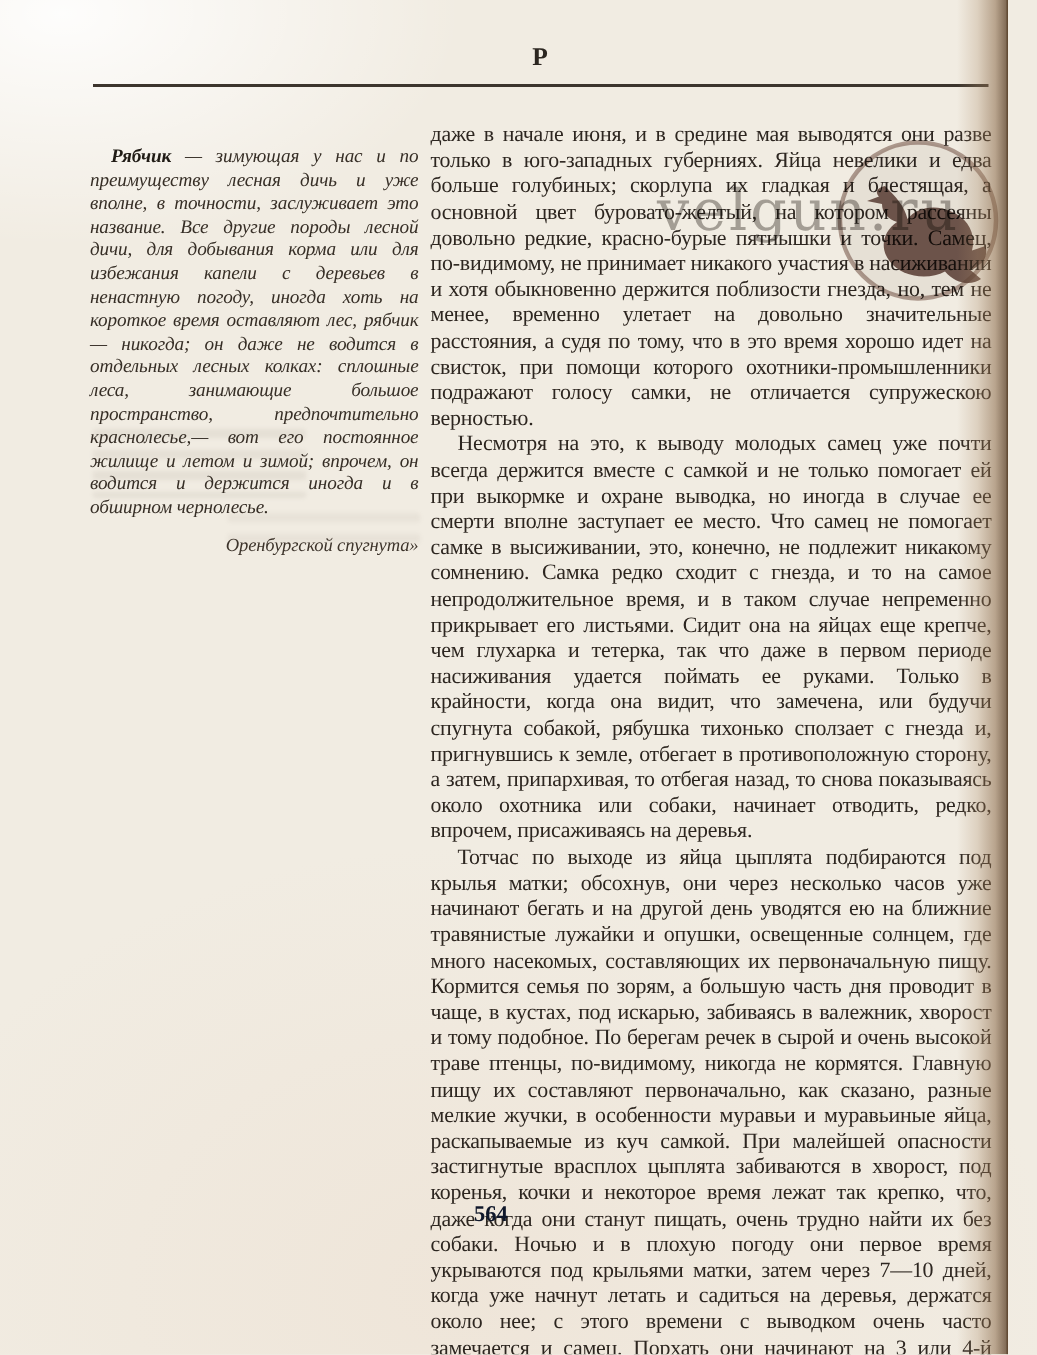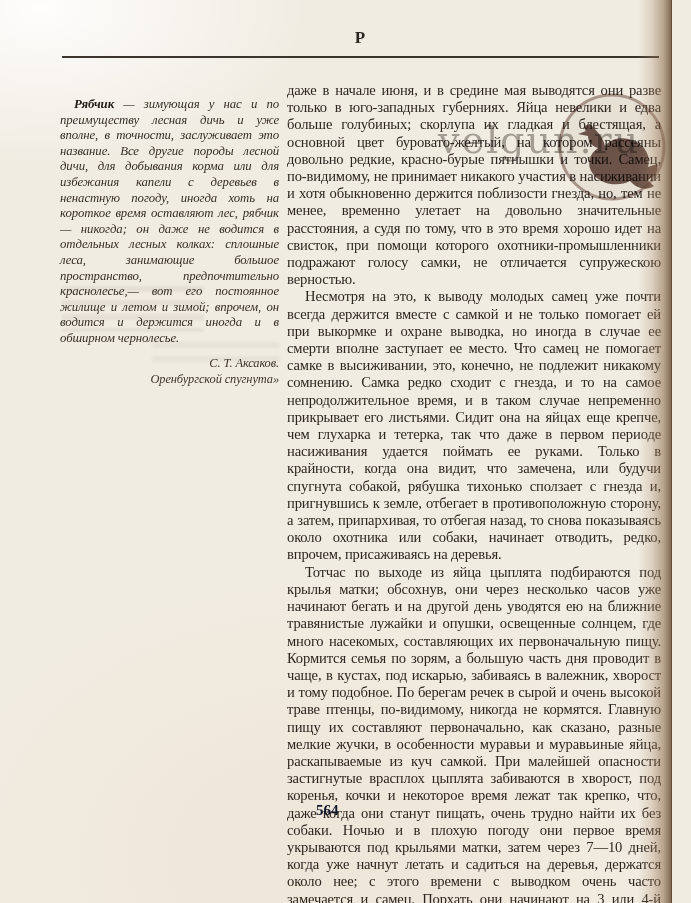--- a/index.html
+++ b/index.html
@@ -109,21 +109,20 @@
   <div class="rule"></div>
 
   <div class="bleed bleed-a"></div>
   <div class="bleed bleed-b"></div>
 
   <div class="sidebar">
     <div class="entry"><span class="term">Рябчик</span>
       <span>— зимующая у нас и по преимуществу лесная дичь и уже вполне, в точности, заслуживает это название. Все другие породы лесной дичи, для добывания корма или для избежания капели с деревьев в ненастную погоду, иногда хоть на короткое время оставляют лес, рябчик — никогда; он даже не водится в отдельных лесных колках: сплошные леса, занимающие большое пространство, предпочтительно краснолесье,— вот его постоянное жилище и летом и зимой; впрочем, он водится и держится иногда и в обширном чернолесье.</span>
     </div>
     <div class="attribution">
-      <div class="author">С. Т. Аксаков.</div>
       <div>Оренбургской спугнута»</div>
     </div>
   </div>
 
   <div class="main-col">
     <p>даже в начале июня, и в средине мая выводятся они разве только в юго-западных губерниях. Яйца невелики и едва больше голубиных; скорлупа их гладкая и блестящая, а основной цвет буровато-желтый, на котором рассеяны довольно редкие, красно-бурые пятнышки и точки. Самец, по-видимому, не принимает никакого участия в насиживании и хотя обыкновенно держится поблизости гнезда, но, тем не менее, временно улетает на довольно значительные расстояния, а судя по тому, что в это время хорошо идет на свисток, при помощи которого охотники-промышленники подражают голосу самки, не отличается супружескою верностью.</p>
     <p class="indented">Несмотря на это, к выводу молодых самец уже почти всегда держится вместе с самкой и не только помогает ей при выкормке и охране выводка, но иногда в случае ее смерти вполне заступает ее место. Что самец не помогает самке в высиживании, это, конечно, не подлежит никакому сомнению. Самка редко сходит с гнезда, и то на самое непродолжительное время, и в таком случае непременно прикрывает его листьями. Сидит она на яйцах еще крепче, чем глухарка и тетерка, так что даже в первом периоде насиживания удается поймать ее руками. Только в крайности, когда она видит, что замечена, или будучи спугнута собакой, рябушка тихонько сползает с гнезда и, пригнувшись к земле, отбегает в противоположную сторону, а затем, припархивая, то отбегая назад, то снова показываясь около охотника или собаки, начинает отводить, редко, впрочем, присаживаясь на деревья.</p>
     <p class="indented">Тотчас по выходе из яйца цыплята подбираются под крылья матки; обсохнув, они через несколько часов уже начинают бегать и на другой день уводятся ею на ближние травянистые лужайки и опушки, освещенные солнцем, где много насекомых, составляющих их первоначальную пищу. Кормится семья по зорям, а большую часть дня проводит в чаще, в кустах, под искарью, забиваясь в валежник, хворост и тому подобное. По берегам речек в сырой и очень высокой траве птенцы, по-видимому, никогда не кормятся. Главную пищу их составляют первоначально, как сказано, разные мелкие жучки, в особенности муравьи и муравьиные яйца, раскапываемые из куч самкой. При малейшей опасности застигнутые врасплох цыплята забиваются в хворост, под коренья, кочки и некоторое время лежат так крепко, что, даже когда они станут пищать, очень трудно найти их без собаки. Ночью и в плохую погоду они первое время укрываются под крыльями матки, затем через 7—10 дней, когда уже начнут летать и садиться на деревья, держатся около нее; с этого времени с выводком очень часто замечается и самец. Порхать они начинают на 3 или 4-й день, а по третьей недели уже ночуют на деревьях, усаживаясь близко друг к другу, обыкновенно на нижних сучьях, не выше 6—9 метров от земли. Точно так же при малейшей опасности выводок ищет спасения в густоте ветвей, выбирая большей частью хвойные деревья, чаще ель или пихту, и рассаживаясь здесь притаившись, не делая иногда ни малейшего движения. Будучи спугнут с дерева, выводок садится уже значительно выше и на большем расстоянии. С этого же времени, кроме насекомых, молодые рябчики едят молодые побеги раз-</p>
   </div>
 

